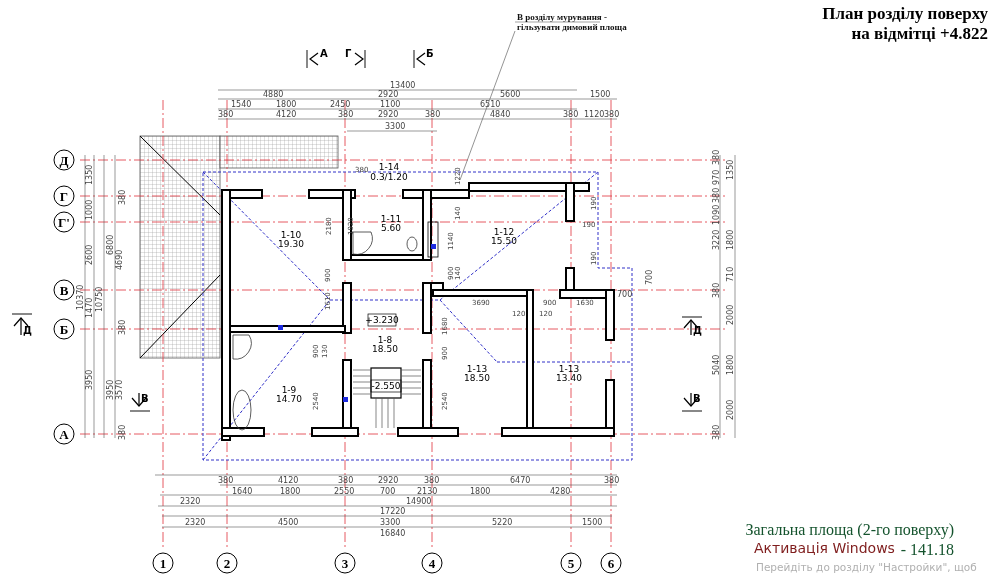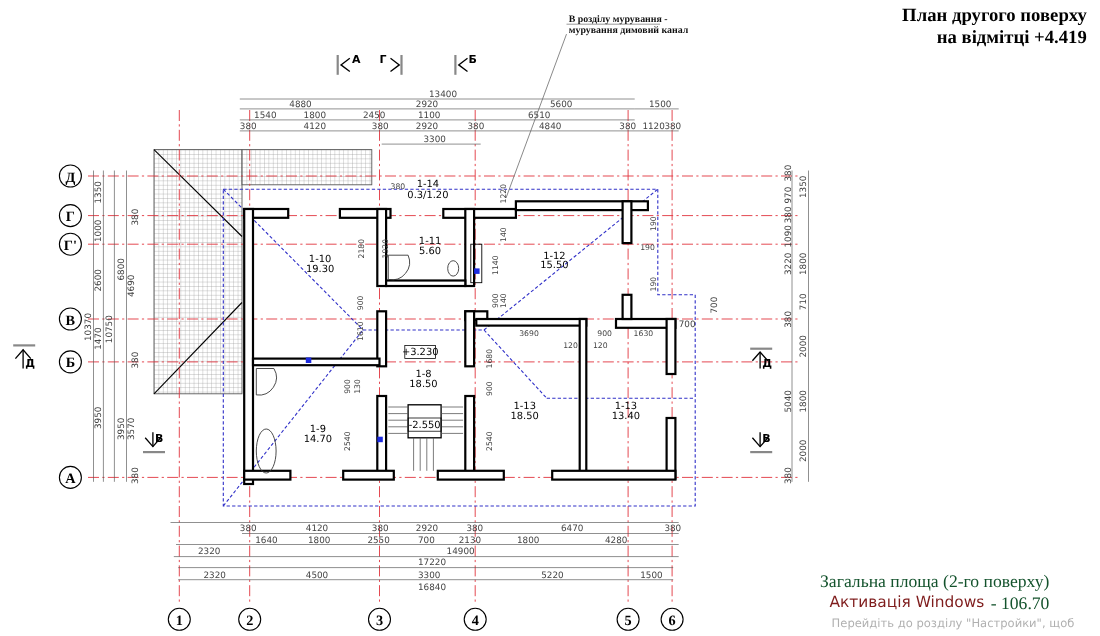--- a/index.html
+++ b/index.html
@@ -330,28 +330,28 @@
     <text x="693" y="334">Д</text>
     <text x="693" y="402">В</text>
     <text x="141" y="402">В</text>
   </g>
 
   <line x1="515" y1="31" x2="460" y2="180" stroke="#666" stroke-width="0.7"></line>
   <line x1="515" y1="22" x2="600" y2="22" stroke="#666" stroke-width="0.6"></line>
 </svg>
 
 <div class="title">
-  <div>План другого поверху</div>
-  <div>на відмітці +4.419</div>
+  <div>План розділу поверху</div>
+  <div>на відмітці +4.822</div>
 </div>
 
 <div class="note">
   <div>В розділу мурування -</div>
-  <div>мурування димовий канал</div>
+  <div>гільзувати димовий площа</div>
 </div>
 
 <div class="area">
   <span>Загальна площа (2-го поверху)</span>
-  <span class="val">- 106.70</span>
+  <span class="val">- 141.18</span>
 </div>
 
 <div class="wm1">Активація Windows</div>
 <div class="wm2">Перейдіть до розділу "Настройки", щоб</div>
 
 </body></html>

